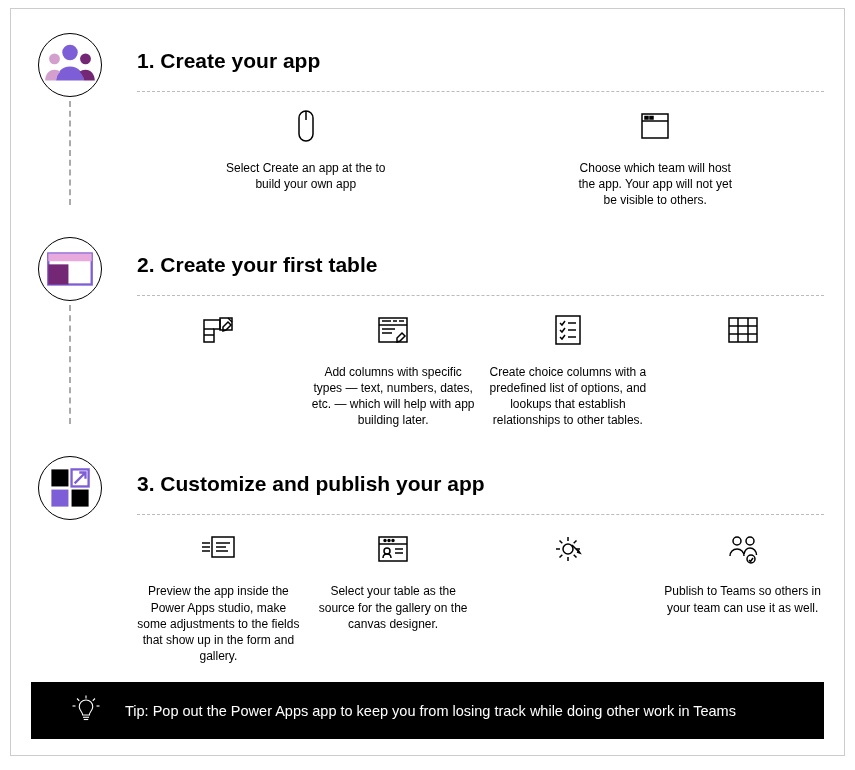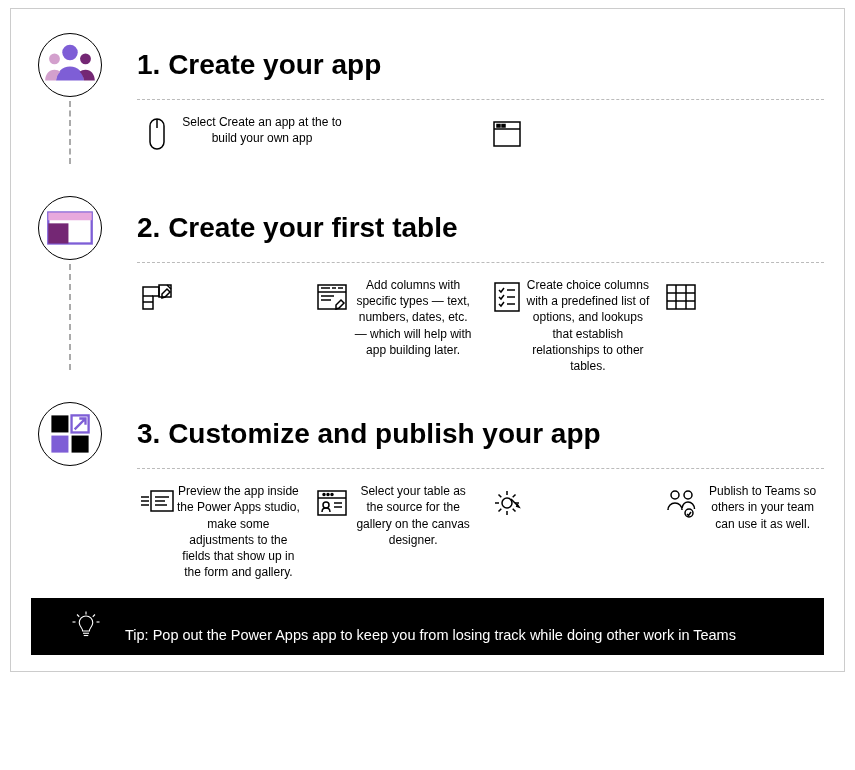--- a/index.html
+++ b/index.html
@@ -23,32 +23,32 @@
     .left-col { width: 78px; flex-shrink: 0; display: flex; flex-direction: column; align-items: center; }
     .circle {
       width: 64px; height: 64px; border-radius: 50%;
       border: 1px solid #000; background: #fff; display: flex; align-items: center; justify-content: center;
     }
     .connector {
       width: 0; flex: 1; border-left: 2px dashed #aaa; margin-top: 4px; margin-bottom: 4px;
     }
     .right-col { flex: 1; }
     .section-title {
-      font-size: 28px; font-weight: 700; margin-top: 16px; margin-bottom: 18px;
+      font-size: 21px; font-weight: 700; margin-top: 16px; margin-bottom: 18px;
     }
     .divider-line {
       border: none; border-top: 1px dashed #bbb; margin: 10px 0 14px;
     }
     .items-row { display: flex; gap: 12px; }
-    .item { flex: 1; text-align: center; display: flex; flex-direction: row; }
+    .item { flex: 1; text-align: center; display: flex; flex-direction: column; align-items: center; }
     .item svg { width: 40px; height: 40px; margin-bottom: 10px; }
     .item-text { font-size: 12px; line-height: 1.35; max-width: 170px; }
     .items-row.three .item { flex: 1; }
     .tip-bar {
-      background: #000; color: #fff; display: flex; align-items: flex-end; gap: 24px;
+      background: #000; color: #fff; display: flex; align-items: center; gap: 24px;
       padding: 12px 40px; margin-top: 18px; font-size: 14.5px;
     }
     .tip-bar svg { width: 30px; height: 30px; flex-shrink: 0; }
   </style>
 </head>
 <body>
 
 <div class="outer">
 
   <div class="section">
@@ -80,20 +80,21 @@
         </div>
         <div class="item">
           <span>
             <svg viewBox="0 0 40 40" fill="none" stroke="#000" stroke-width="1.5">
               <rect x="7" y="8" width="26" height="24"></rect>
               <line x1="7" y1="15" x2="33" y2="15"></line>
               <rect x="10" y="10.5" width="3" height="2.5" fill="#000"></rect>
               <rect x="15" y="10.5" width="3" height="2.5" fill="#000"></rect>
             </svg>
           </span>
+          <div class="item-text">Choose which team will host the app. Your app will not yet be visible to others.</div>
         </div>
       </div>
     </div>
   </div>
 
   <div class="section">
     <div class="left-col">
       <div class="circle">
         <svg viewBox="0 0 40 40">
           <rect x="6" y="10" width="28" height="20" fill="#fff" stroke="#7e5ed6" stroke-width="1.5"></rect>

